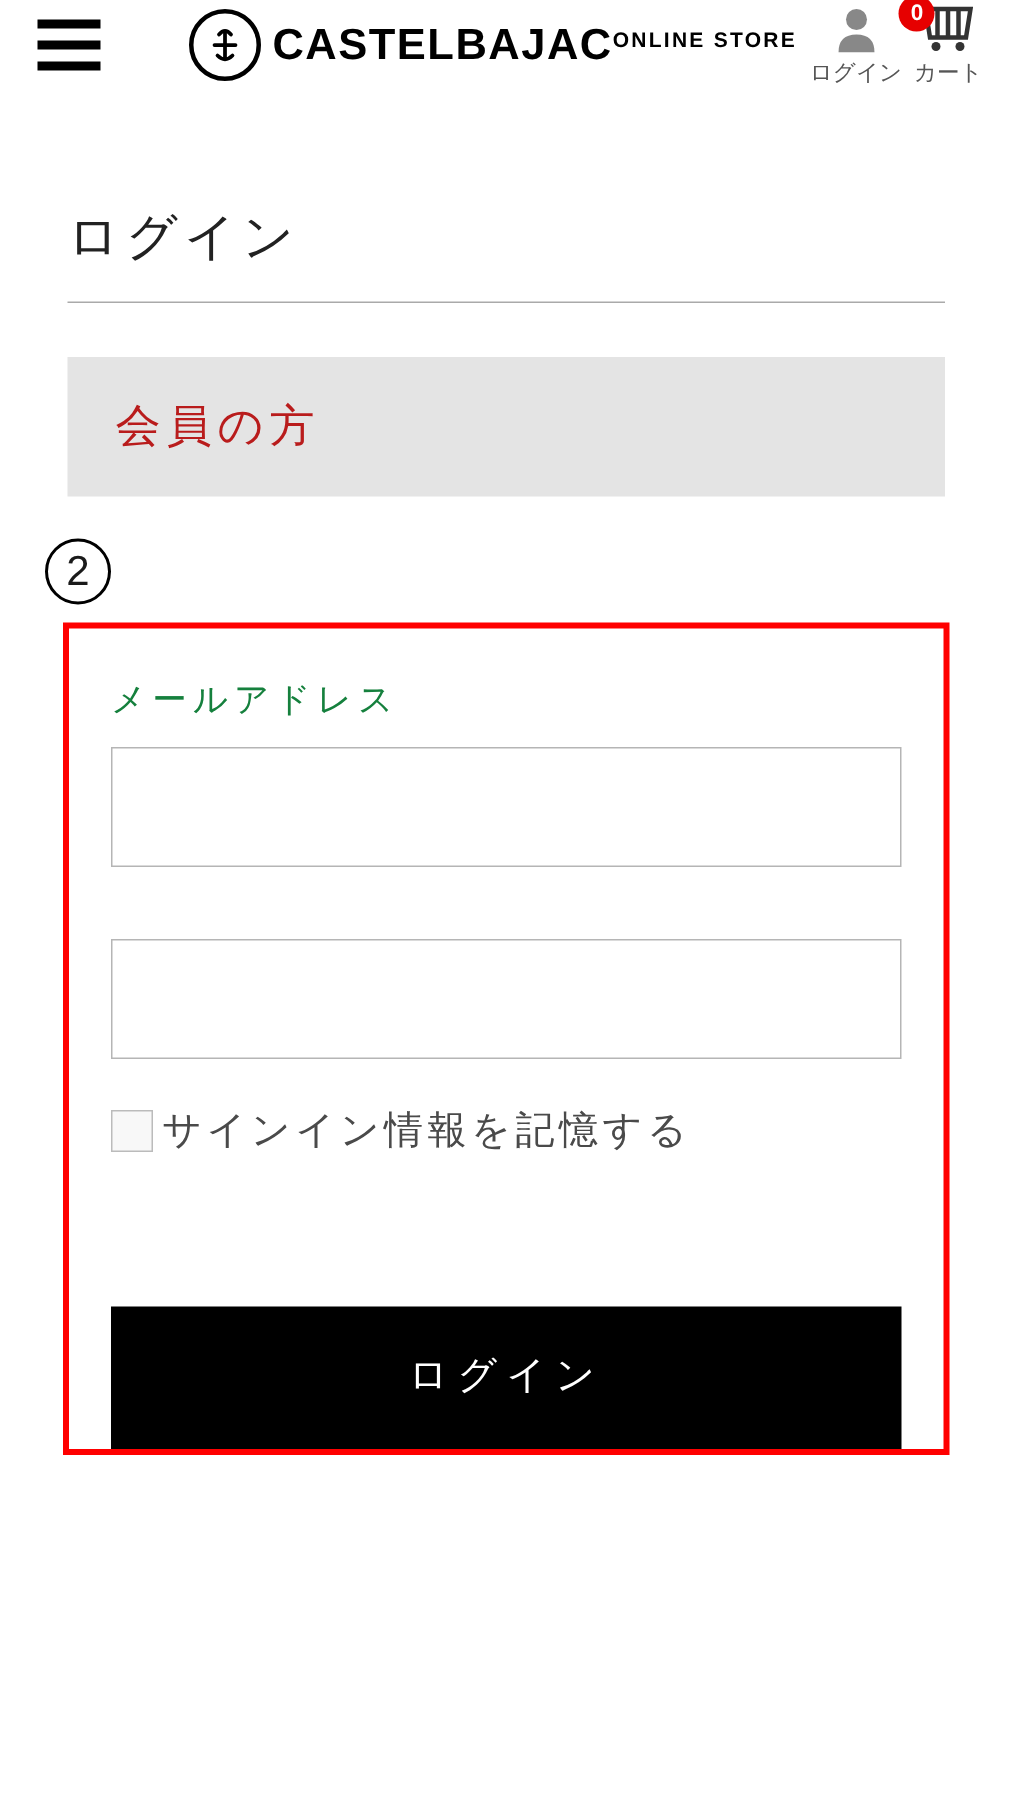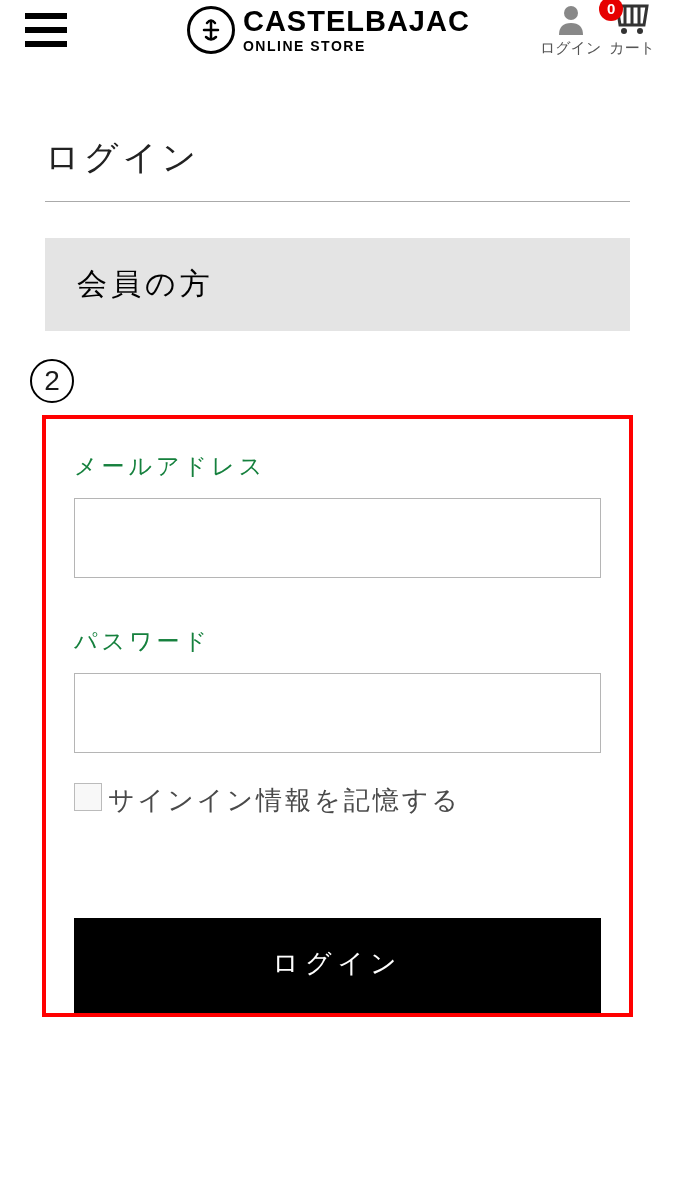--- a/index.html
+++ b/index.html
@@ -46,21 +46,21 @@
       height: 48px;
       border: 3px solid #000;
       border-radius: 50%;
       display: flex;
       align-items: center;
       justify-content: center;
       flex-shrink: 0;
     }
     .logo-text {
       display: flex;
-      flex-direction: column;
+      flex-direction: row;
       line-height: 1;
     }
     .logo-brand {
       font-size: 29px;
       font-weight: 900;
       letter-spacing: 1px;
       color: #000;
       font-family: Arial, sans-serif;
     }
     .logo-sub {
@@ -112,21 +112,21 @@
       color: #222;
       padding-bottom: 20px;
       border-bottom: 1px solid #aaa;
       letter-spacing: 4px;
     }
     .section-header {
       background: #e4e4e4;
       padding: 26px 32px;
       margin-top: 36px;
       font-size: 30px;
-      color: #000000;
+      color: #b91c1c;
       letter-spacing: 4px;
       font-weight: 400;
     }
     .instruction {
       margin-top: 58px;
       font-size: 26px;
       line-height: 1.95;
       color: #333;
       padding: 0 24px;
       letter-spacing: 2px;
@@ -160,21 +160,21 @@
       border: 1px solid #b5b5b5;
       padding: 0 10px;
       font-size: 20px;
       margin-bottom: 48px;
     }
     .password-field .text-input {
       margin-bottom: 30px;
     }
     .checkbox-row {
       display: flex;
-      align-items: flex-start;
+      align-items: center;
       gap: 6px;
       margin-bottom: 100px;
     }
     .checkbox-row input[type="checkbox"] {
       width: 28px;
       height: 28px;
       border: 1px solid #bbb;
       appearance: none;
       background: #f8f8f8;
     }
@@ -250,21 +250,20 @@
 </div>
 
 <div class="step-badge">2</div>
 
 <div class="form-box">
   <div>
     <div class="field-label">メールアドレス</div>
     <input type="text" class="text-input" value="" style="">
   </div>
   <div class="password-field">
-    <div class="field-label">パスワード</div>
     <input type="password" class="text-input" value="" style="">
   </div>
   <div class="checkbox-row">
     <input type="checkbox" style="">
     <span class="checkbox-label">サインイン情報を記憶する</span>
   </div>
   <button class="login-button">ログイン</button>
 </div>
 
 </body></html>

